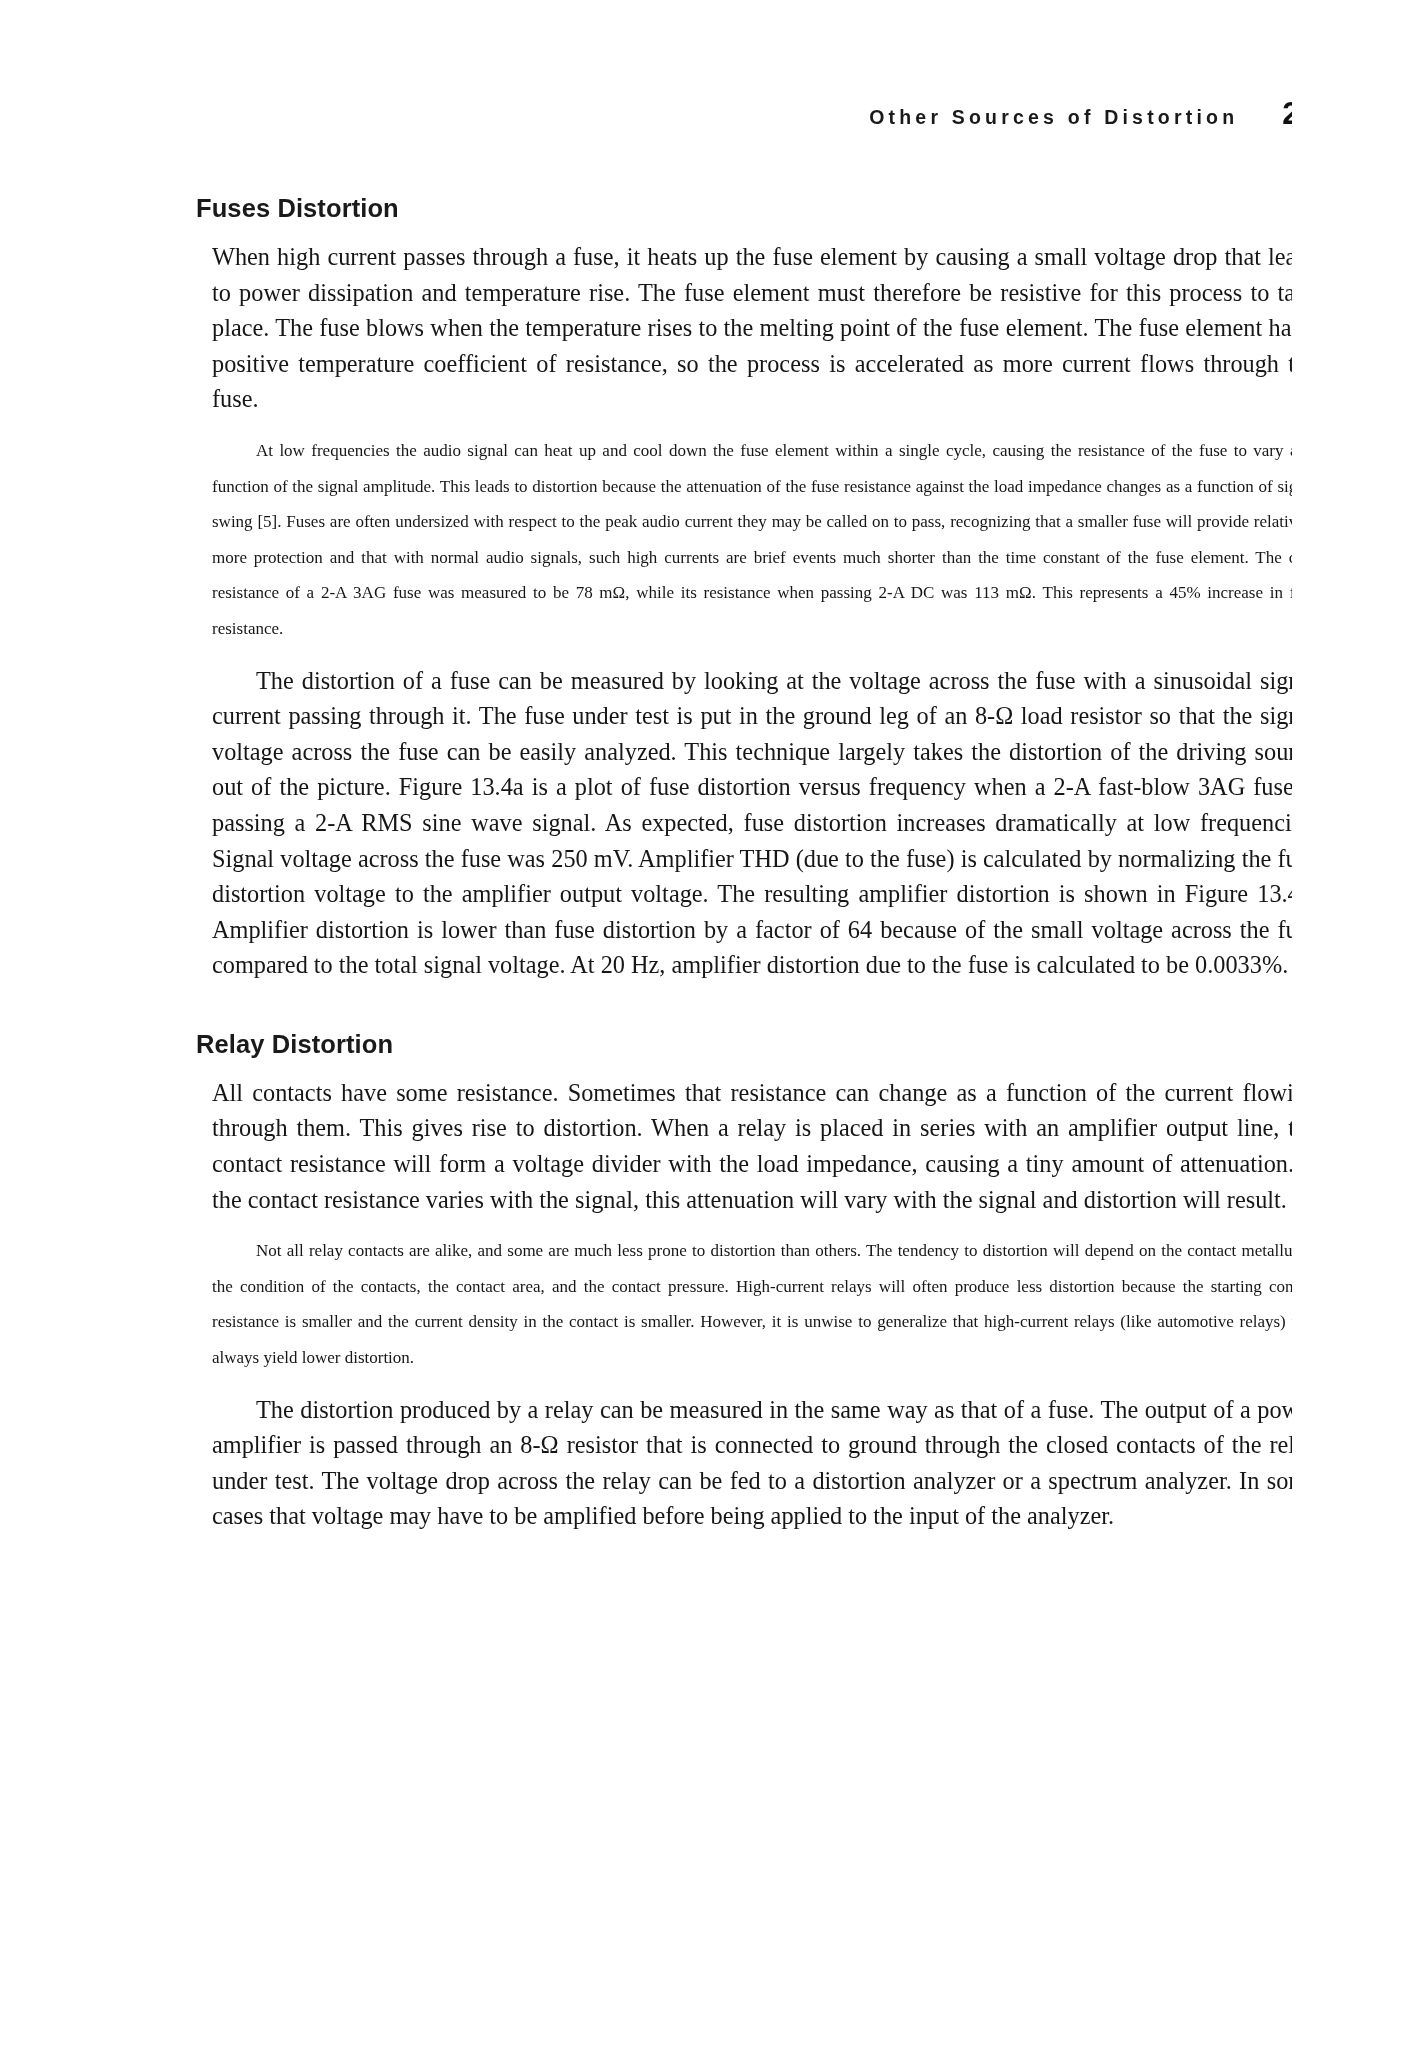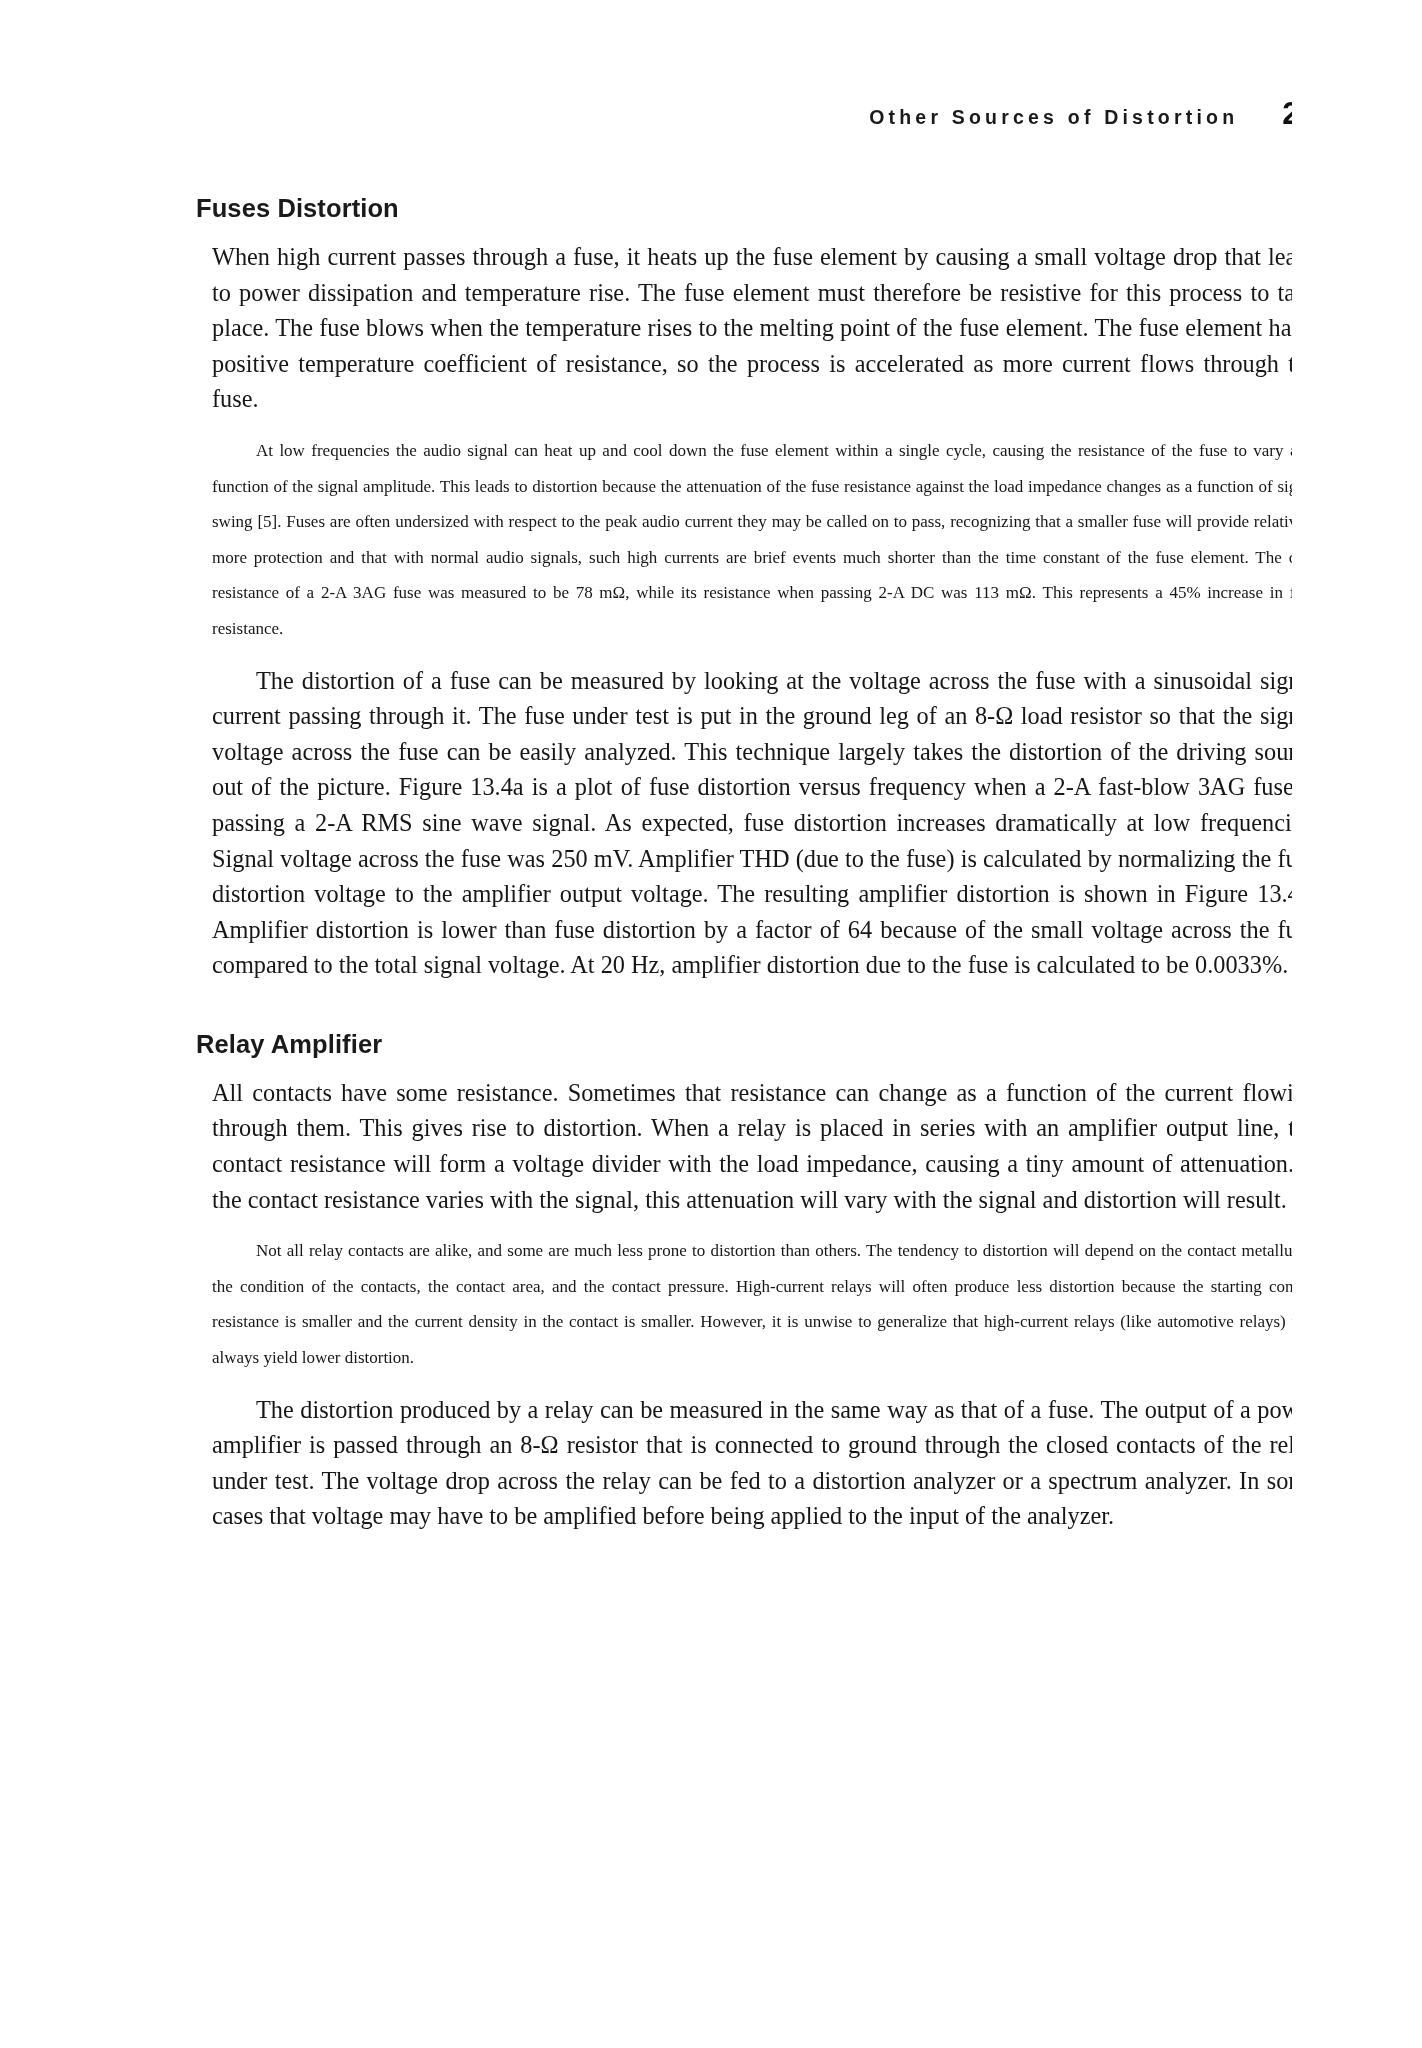--- a/index.html
+++ b/index.html
@@ -85,21 +85,21 @@
     </div>
 
     <h2 class="section">Fuses Distortion</h2>
 
     <p>When high current passes through a fuse, it heats up the fuse element by causing a small voltage drop that leads to power dissipation and temperature rise. The fuse element must therefore be resistive for this process to take place. The fuse blows when the temperature rises to the melting point of the fuse element. The fuse element has a positive temperature coefficient of resistance, so the process is accelerated as more current flows through the fuse.</p>
 
     <p class="indent tight">At low frequencies the audio signal can heat up and cool down the fuse element within a single cycle, causing the resistance of the fuse to vary as a function of the signal amplitude. This leads to distortion because the attenuation of the fuse resistance against the load impedance changes as a function of signal swing [5]. Fuses are often undersized with respect to the peak audio current they may be called on to pass, recognizing that a smaller fuse will provide relatively more protection and that with normal audio signals, such high currents are brief events much shorter than the time constant of the fuse element. The cold resistance of a 2-A 3AG fuse was measured to be 78 mΩ, while its resistance when passing 2-A DC was 113 mΩ. This represents a 45% increase in fuse resistance.</p>
 
     <p class="indent">The distortion of a fuse can be measured by looking at the voltage across the fuse with a sinusoidal signal current passing through it. The fuse under test is put in the ground leg of an 8-Ω load resistor so that the signal voltage across the fuse can be easily analyzed. This technique largely takes the distortion of the driving source out of the picture. Figure 13.4a is a plot of fuse distortion versus frequency when a 2-A fast-blow 3AG fuse is passing a 2-A RMS sine wave signal. As expected, fuse distortion increases dramatically at low frequencies. Signal voltage across the fuse was 250 mV. Amplifier THD (due to the fuse) is calculated by normalizing the fuse distortion voltage to the amplifier output voltage. The resulting amplifier distortion is shown in Figure 13.4b. Amplifier distortion is lower than fuse distortion by a factor of 64 because of the small voltage across the fuse compared to the total signal voltage. At 20 Hz, amplifier distortion due to the fuse is calculated to be 0.0033%.</p>
 
-    <h2 class="section second">Relay Amplifier</h2>
+    <h2 class="section second">Relay Distortion</h2>
 
     <p>All contacts have some resistance. Sometimes that resistance can change as a function of the current flowing through them. This gives rise to distortion. When a relay is placed in series with an amplifier output line, the contact resistance will form a voltage divider with the load impedance, causing a tiny amount of attenuation. If the contact resistance varies with the signal, this attenuation will vary with the signal and distortion will result.</p>
 
     <p class="indent tight">Not all relay contacts are alike, and some are much less prone to distortion than others. The tendency to distortion will depend on the contact metallurgy, the condition of the contacts, the contact area, and the contact pressure. High-current relays will often produce less distortion because the starting contact resistance is smaller and the current density in the contact is smaller. However, it is unwise to generalize that high-current relays (like automotive relays) will always yield lower distortion.</p>
 
     <p class="indent">The distortion produced by a relay can be measured in the same way as that of a fuse. The output of a power amplifier is passed through an 8-Ω resistor that is connected to ground through the closed contacts of the relay under test. The voltage drop across the relay can be fed to a distortion analyzer or a spectrum analyzer. In some cases that voltage may have to be amplified before being applied to the input of the analyzer.</p>
 
   </div>
 </div>
 

